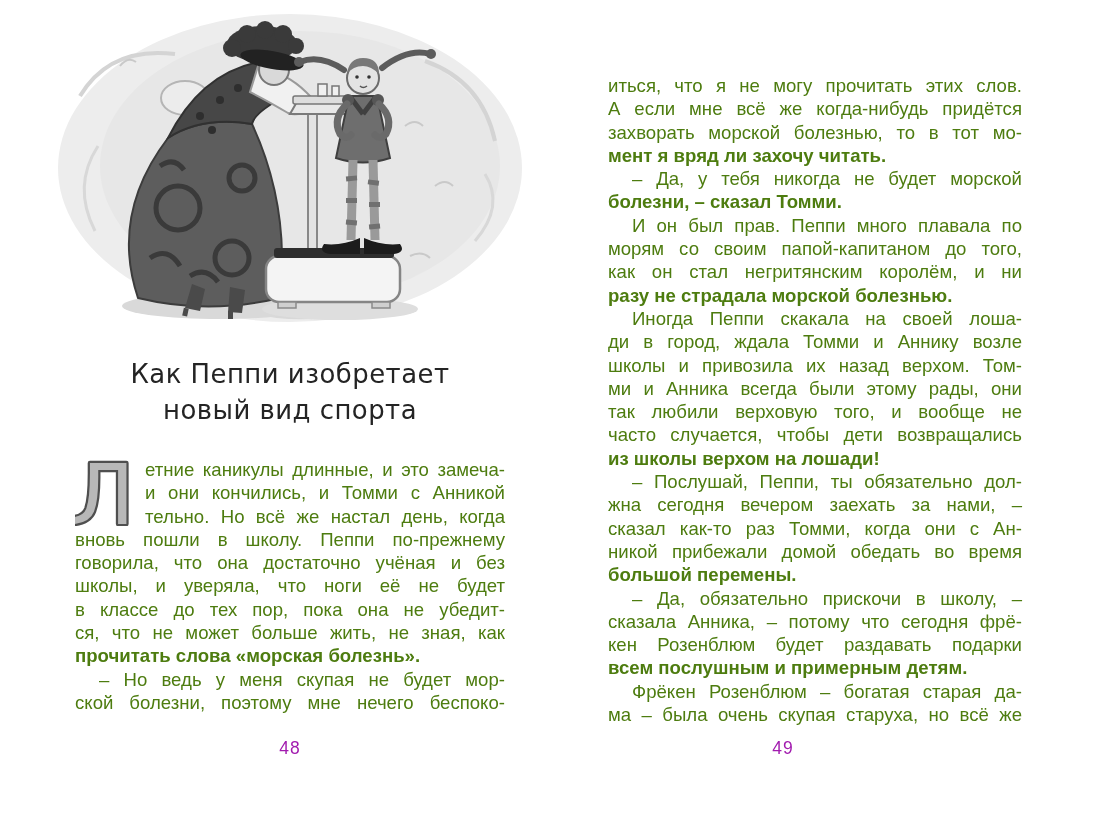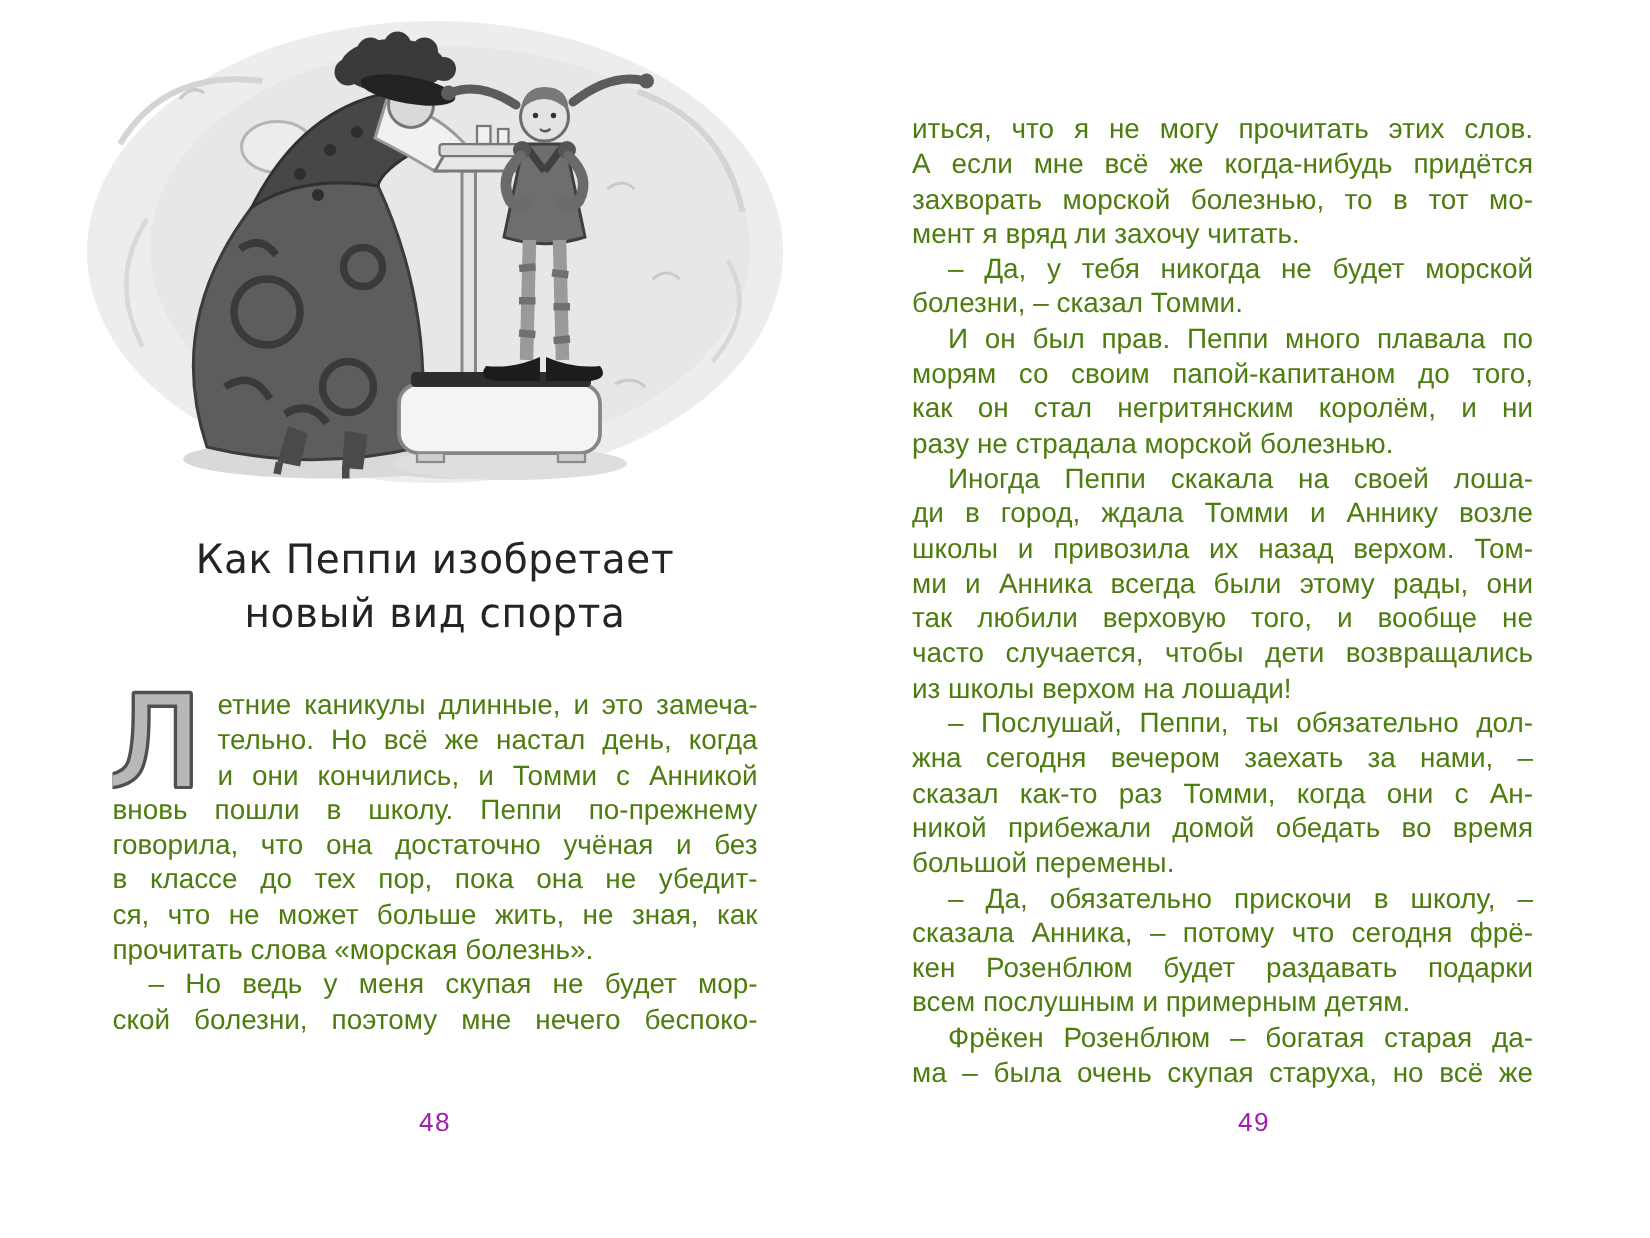--- a/index.html
+++ b/index.html
@@ -30,41 +30,41 @@
   
   .body-text {
     font-size: 18.6px;
     line-height: 23.3px;
     color: #4d7c0f;
   }
   .body-left  { left: 75px;  top: 458px; width: 430px; }
   .body-right { left: 608px; top: 74px;  width: 414px; }
 
   .ln { text-align: justify; text-align-last: justify; white-space: normal; }
-  .ln.end { text-align-last: left; }
+  .ln.end { text-align-last: left; font-weight: bold; }
   .ln.ind { text-indent: 24px; }
 
   
   .dropcap {
     float: left;
     width: 56px; height: 66px;
     margin: 2px 14px 0 0;
   }
   .dropcap svg { display: block; }
 
   .pagenum {
     width: 430px;
     top: 738px;
     text-align: center;
     font-size: 17.5px;
     color: #a21caf;
     letter-spacing: 1px;
   }
   .pagenum.left  { left: 75px; }
-  .pagenum.right { left: 629px; width: 414px; }
+  .pagenum.right { left: 576px; width: 414px; }
 </style>
 </head>
 <body>
 
 <div class="book">
 
   <div class="abs illustration">
     <svg width="480" height="330" viewBox="0 0 480 330" xmlns="http://www.w3.org/2000/svg">
 
       <g>
@@ -171,24 +171,25 @@
   </div>
 
   <div class="abs body-text body-left">
     <div class="dropcap">
       <svg width="56" height="66" viewBox="0 0 56 66" xmlns="http://www.w3.org/2000/svg">
         <text x="28" y="64" text-anchor="middle" font-family="DejaVu Sans, sans-serif" font-size="84" fill="#b8b8b8" stroke="#4f4f4f" stroke-width="4.5" stroke-linejoin="round" paint-order="stroke">Л</text>
       </svg>
     </div>
     <div>
         <div class="ln">етние каникулы длинные, и это замеча-</div>
+        <div class="ln">и они кончились, и Томми с Анникой</div>
         <div class="ln">тельно. Но всё же настал день, когда</div>
-        <div class="ln">и они кончились, и Томми с Анникой</div>
         <div class="ln">вновь пошли в школу. Пеппи по-прежнему</div>
         <div class="ln">говорила, что она достаточно учёная и без</div>
+        <div class="ln">школы, и уверяла, что ноги её не будет</div>
         <div class="ln">в классе до тех пор, пока она не убедит-</div>
         <div class="ln">ся, что не может больше жить, не зная, как</div>
         <div class="ln end">прочитать слова «морская болезнь».</div>
         <div class="ln ind">– Но ведь у меня скупая не будет мор-</div>
         <div class="ln">ской болезни, поэтому мне нечего беспоко-</div>
       </div>
   </div>
 
   <div class="abs pagenum left">48</div>
 

